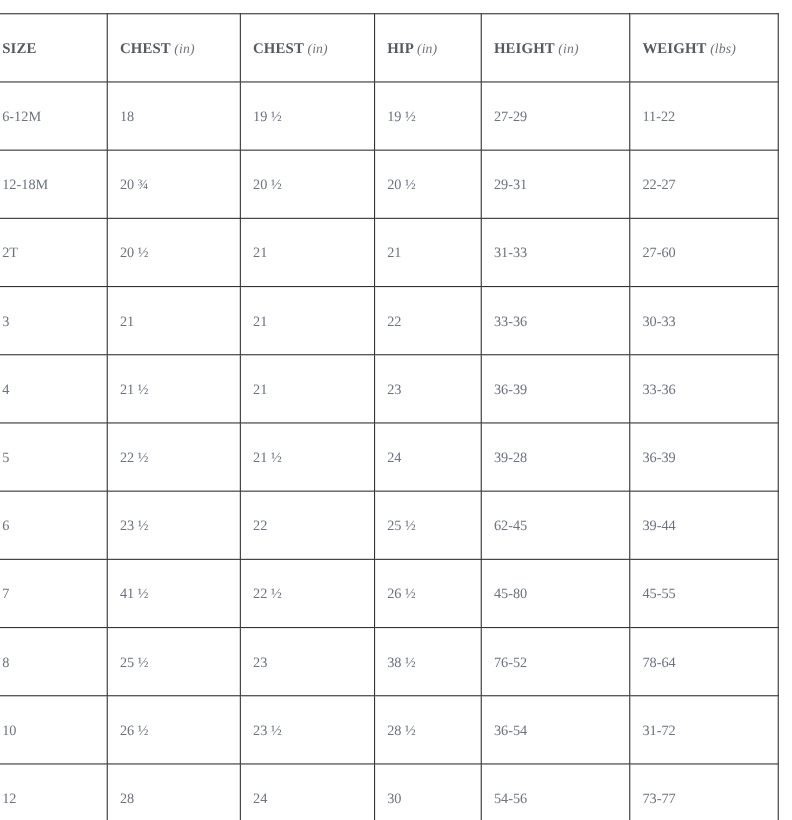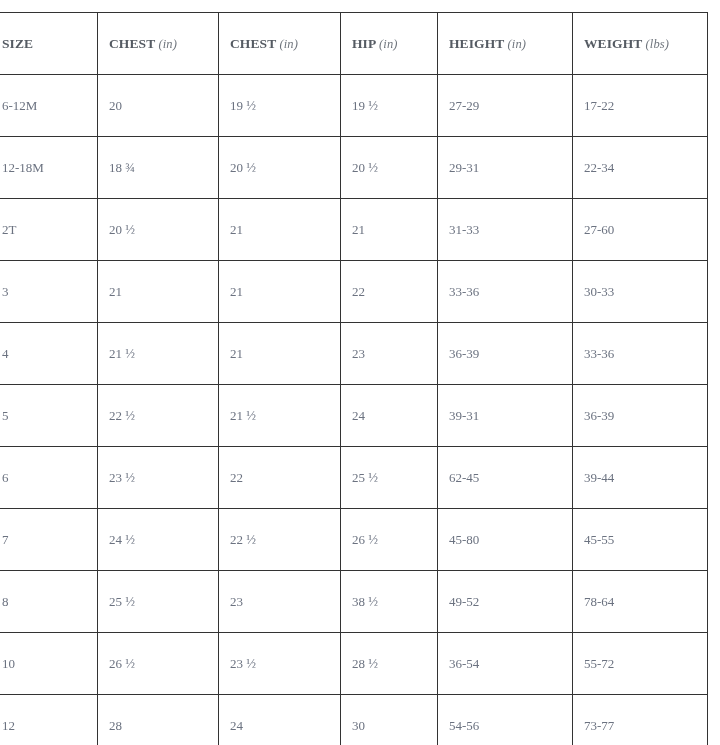--- a/index.html
+++ b/index.html
@@ -86,33 +86,33 @@
           <th><span>CHEST</span> <span class="unit">(in)</span></th>
           <th><span>CHEST</span> <span class="unit">(in)</span></th>
           <th><span>HIP</span> <span class="unit">(in)</span></th>
           <th><span>HEIGHT</span> <span class="unit">(in)</span></th>
           <th><span>WEIGHT</span> <span class="unit">(lbs)</span></th>
         </tr>
     </thead>
     <tbody>
         <tr>
           <td>6-12M</td>
-          <td>20</td>
+          <td>18</td>
           <td>19 ½</td>
           <td>19 ½</td>
           <td>27-29</td>
-          <td>17-22</td>
+          <td>11-22</td>
         </tr>
         <tr>
           <td>12-18M</td>
-          <td>18 ¾</td>
+          <td>20 ¾</td>
           <td>20 ½</td>
           <td>20 ½</td>
           <td>29-31</td>
-          <td>22-34</td>
+          <td>22-27</td>
         </tr>
         <tr>
           <td>2T</td>
           <td>20 ½</td>
           <td>21</td>
           <td>21</td>
           <td>31-33</td>
           <td>27-60</td>
         </tr>
         <tr>
@@ -129,54 +129,54 @@
           <td>21</td>
           <td>23</td>
           <td>36-39</td>
           <td>33-36</td>
         </tr>
         <tr>
           <td>5</td>
           <td>22 ½</td>
           <td>21 ½</td>
           <td>24</td>
-          <td>39-31</td>
+          <td>39-28</td>
           <td>36-39</td>
         </tr>
         <tr>
           <td>6</td>
           <td>23 ½</td>
           <td>22</td>
           <td>25 ½</td>
           <td>62-45</td>
           <td>39-44</td>
         </tr>
         <tr>
           <td>7</td>
-          <td>24 ½</td>
+          <td>41 ½</td>
           <td>22 ½</td>
           <td>26 ½</td>
           <td>45-80</td>
           <td>45-55</td>
         </tr>
         <tr>
           <td>8</td>
           <td>25 ½</td>
           <td>23</td>
           <td>38 ½</td>
-          <td>49-52</td>
+          <td>76-52</td>
           <td>78-64</td>
         </tr>
         <tr>
           <td>10</td>
           <td>26 ½</td>
           <td>23 ½</td>
           <td>28 ½</td>
           <td>36-54</td>
-          <td>55-72</td>
+          <td>31-72</td>
         </tr>
         <tr>
           <td>12</td>
           <td>28</td>
           <td>24</td>
           <td>30</td>
           <td>54-56</td>
           <td>73-77</td>
         </tr>
       </tbody>

